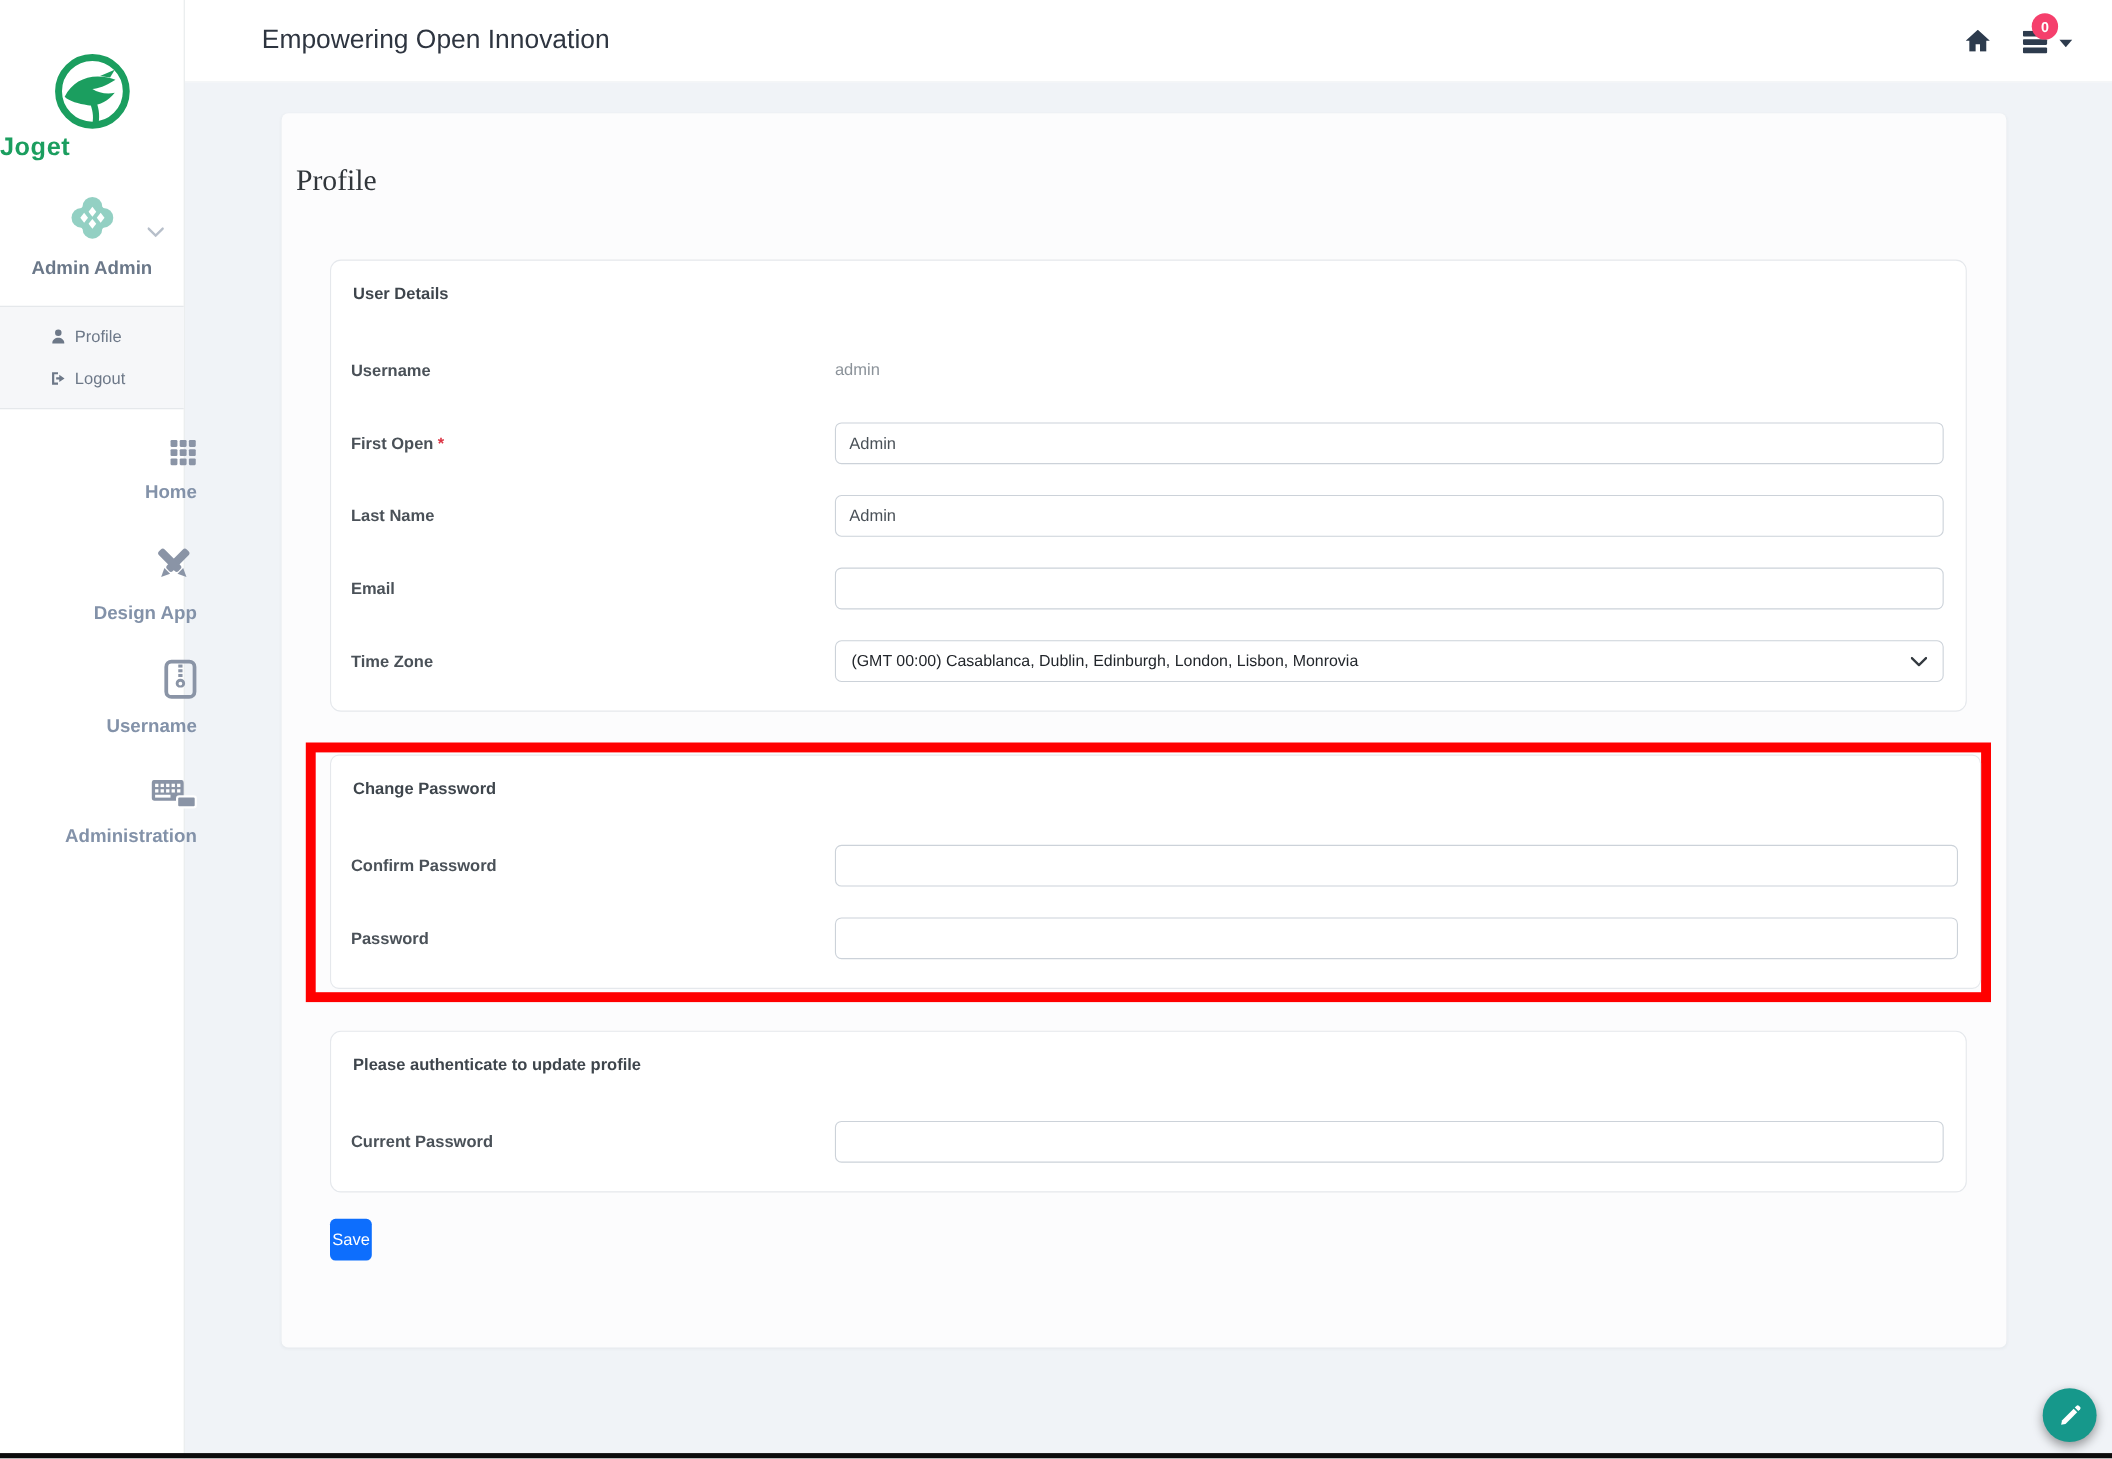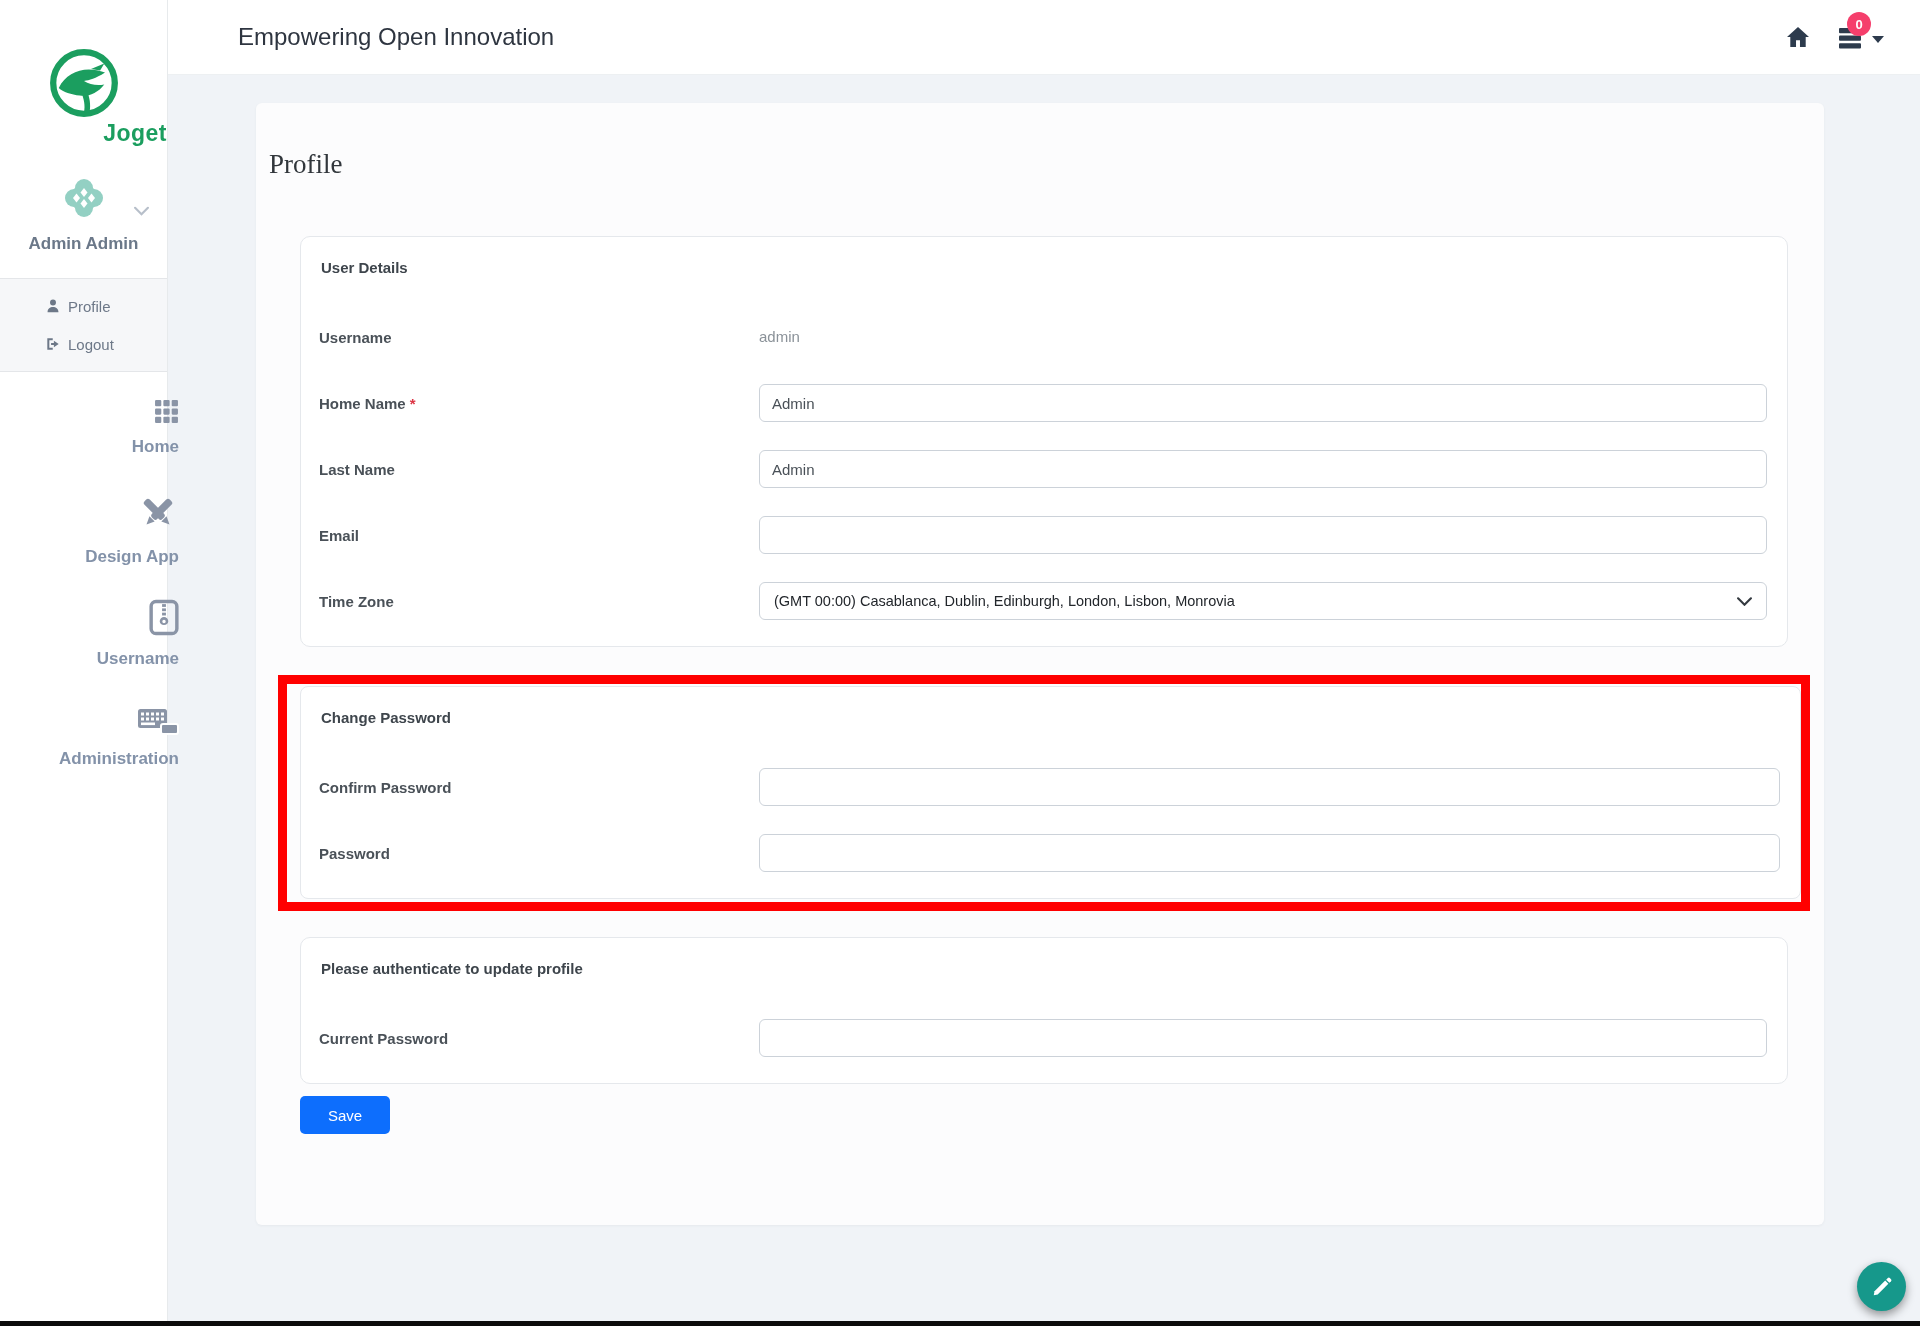--- a/index.html
+++ b/index.html
@@ -7,21 +7,21 @@
   body {
     width:1920px; height:1326px; position:relative; overflow:hidden;
     font-family:"Liberation Sans", sans-serif;
   }
 
   
   #sidebar {
     position:absolute; left:0; top:0; width:168px; height:100%;
     background:#fff; border-right:1px solid #e7eaec; z-index:5;
   }
-  .logo-wrap { position:absolute; top:48px; left:0; width:100%; text-align:right; cursor:pointer; }
+  .logo-wrap { position:absolute; top:48px; left:0; width:100%; text-align:left; cursor:pointer; }
   .logo-wrap svg { width:70px; height:70px; display:block; margin:0 auto; }
   .logo-text { display:block; margin-top:2px; color:#1b9e5f; font-size:23px; font-weight:700; letter-spacing:0.5px; }
   .avatar-wrap { position:absolute; top:178px; left:64px; width:40px; height:40px; cursor:pointer; }
   .avatar-caret { position:absolute; top:206px; left:134px; width:15px; height:10px; cursor:pointer; }
   .user-name { position:absolute; top:234px; left:0; width:100%; text-align:center;
     color:#6b7889; font-size:17px; font-weight:700; }
   .account-menu { position:absolute; top:278px; left:0; width:100%;
     background:#f6f7f9; border-top:1px solid #e4e6e9; border-bottom:1px solid #e4e6e9; padding:8px 0; }
   .account-item { height:38px; display:flex; align-items:center; padding-left:46px; cursor:pointer;
     color:#6d7888; font-size:15px; }
@@ -60,22 +60,22 @@
   .fcontrol { flex:1; }
   input.txt { width:100%; height:38px; border:1px solid #ccd2d9; border-radius:6px;
     padding:0 12px; font-size:15px; color:#495057; background:#fff;
     font-family:"Liberation Sans", sans-serif; outline:none; }
   .static-val { font-size:15px; color:#8b9299; }
   .selectbox { height:38px; border:1px solid #ccd2d9; border-radius:6px; background:#fff;
     display:flex; align-items:center; justify-content:space-between; padding:0 14px;
     font-size:14.5px; color:#22262b; cursor:pointer; }
   .highlight { border:9px solid #ff0000; padding:2px 0 3px 13px; margin:28px -22px 1px -22px; }
   .fbox.mt { margin-top:26px; }
-  .save-btn { margin-top:12px; background:#0d6efd; color:#fff; border:none; border-radius:5px;
-    height:38px; padding:0 28px; font-size:15px; cursor:pointer;
+  .save-btn { margin-top:24px; background:#0d6efd; color:#fff; border:none; border-radius:5px;
+    height:38px; padding:0 2px; font-size:15px; cursor:pointer;
     font-family:"Liberation Sans", sans-serif; }
 
   
   .fab { position:absolute; left:1857px; top:1262px; width:49px; height:49px; border-radius:50%;
     background:#16988b; box-shadow:0 4px 10px rgba(0,0,0,0.4);
     display:flex; align-items:center; justify-content:center; cursor:pointer; z-index:8; }
   .bottom-bar { position:absolute; left:0; bottom:0; width:100%; height:5px; background:#0b0b0b; z-index:9; }
 </style>
 </head>
 <body>
@@ -231,21 +231,21 @@
 
         <div class="frow">
           <div class="flabel">Username</div>
           <div class="fcontrol">
             <span class="static-val">admin</span>
           </div>
         </div>
 
         <div class="frow">
           <div class="flabel">
-            <span>Home Name</span><span class="req">*</span>
+            <span>First Open</span><span class="req">*</span>
           </div>
           <div class="fcontrol">
             <input class="txt" type="text" value="Admin" style="">
           </div>
         </div>
 
         <div class="frow">
           <div class="flabel">Last Name</div>
           <div class="fcontrol">
             <input class="txt" type="text" value="Admin" style="">

